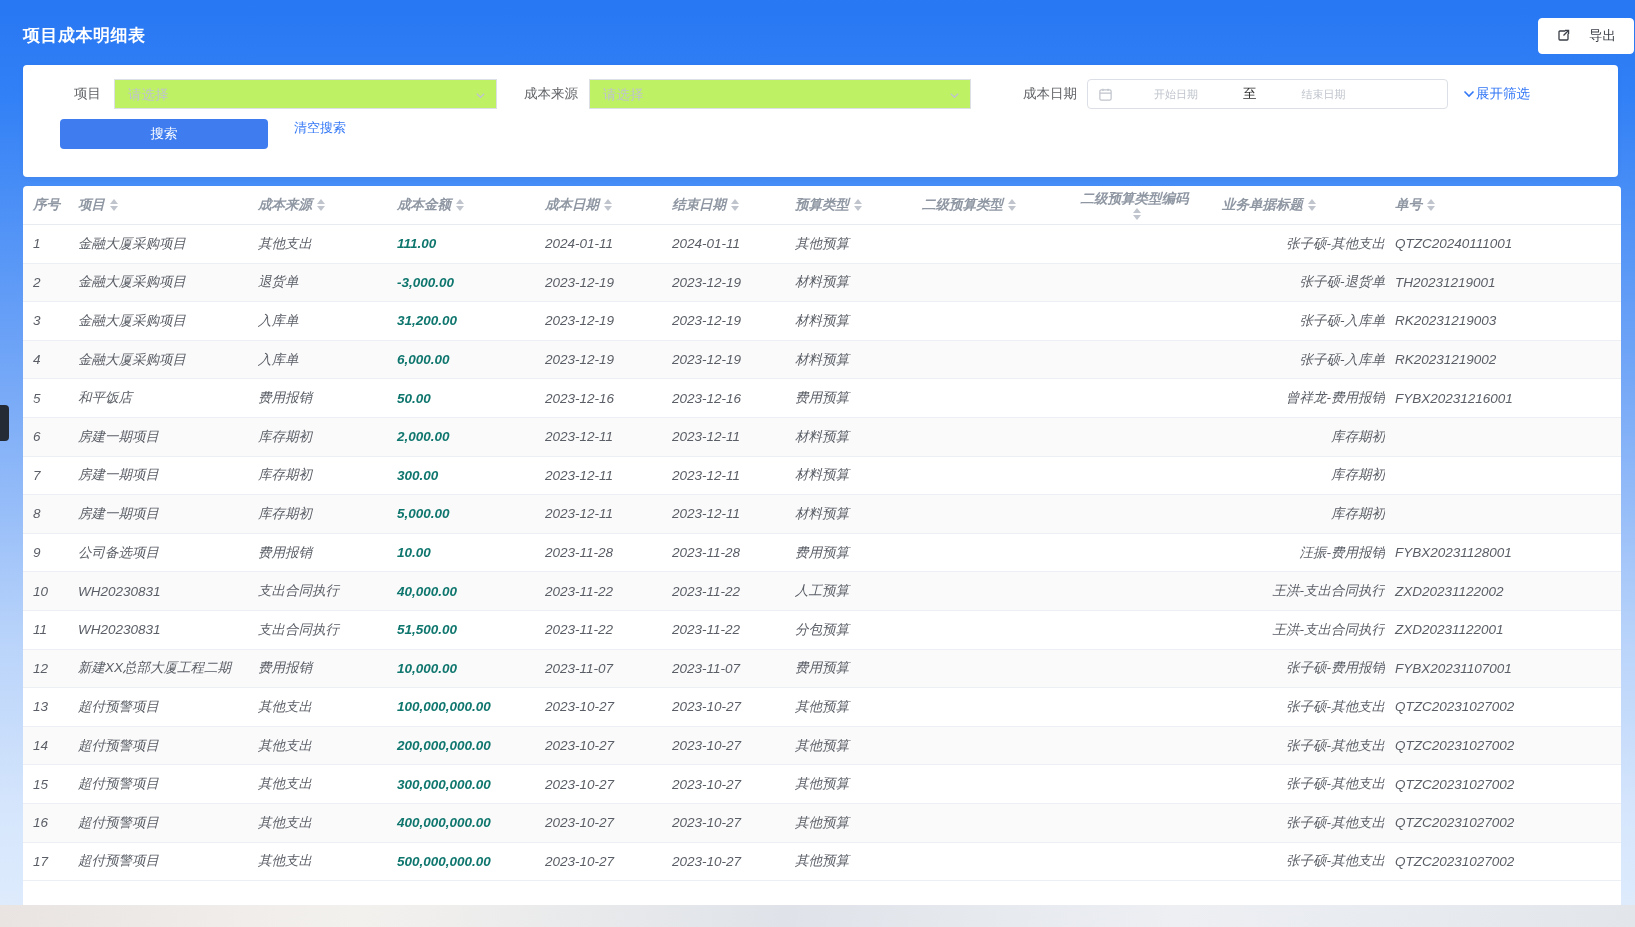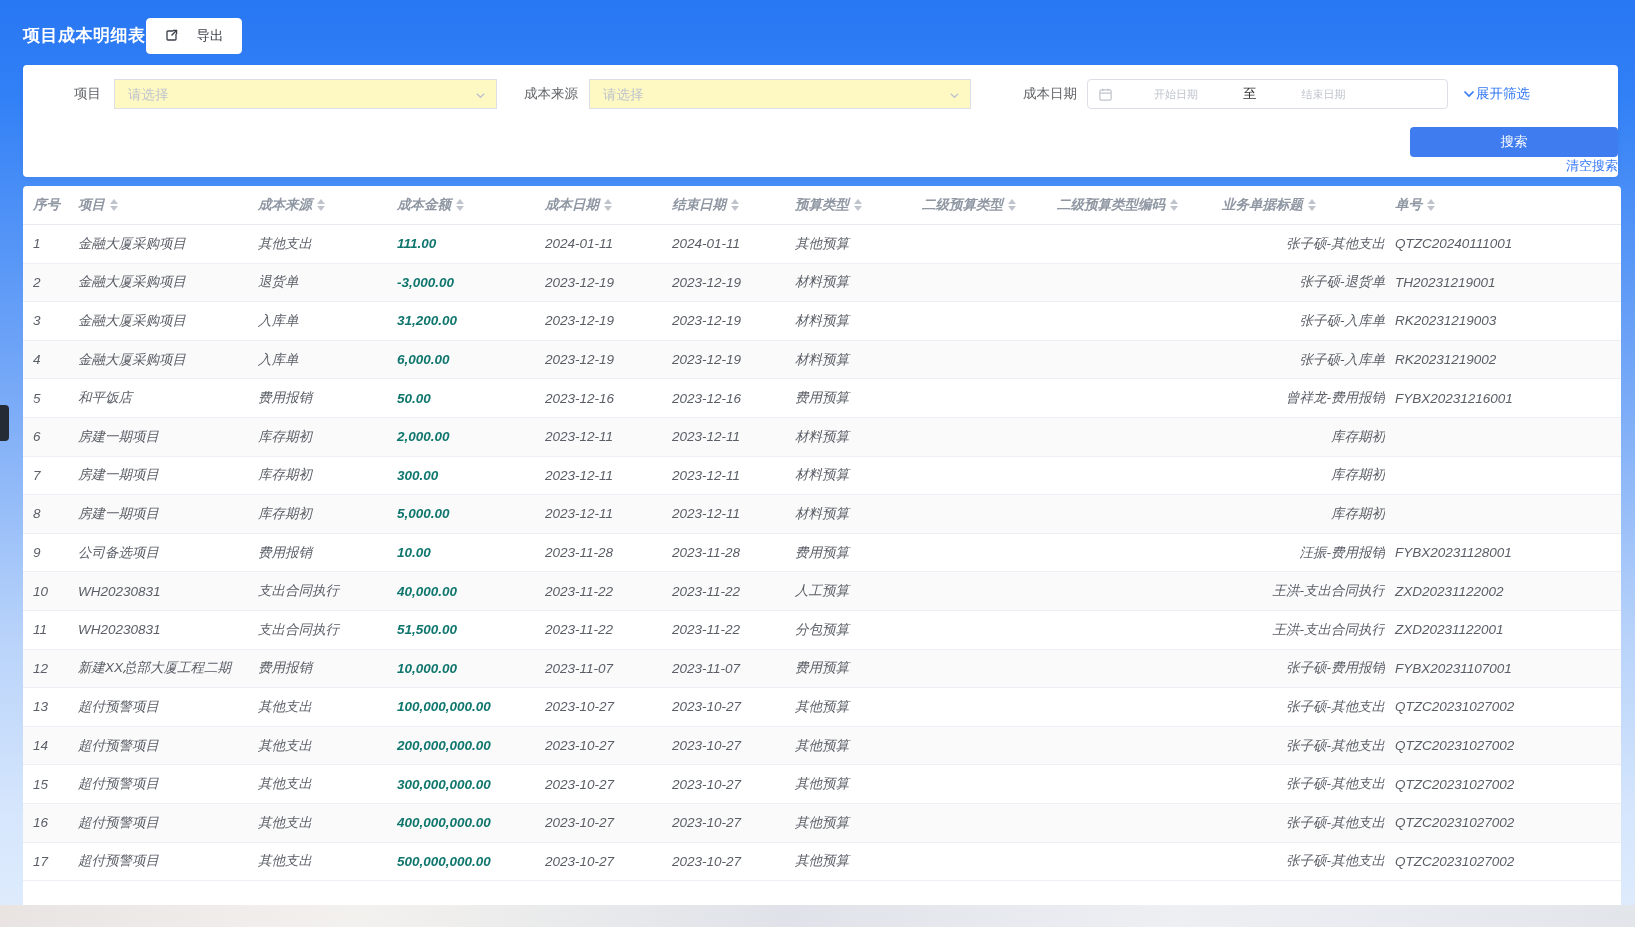--- a/index.html
+++ b/index.html
@@ -4,60 +4,60 @@
 <style>
   * { box-sizing: border-box; margin: 0; padding: 0; }
   html,body { width:1635px; height:927px; overflow:hidden; }
   body {
     font-family: "Liberation Sans", "DejaVu Sans", sans-serif;
     background: linear-gradient(180deg,#2877f3 0%,#3180f6 10%,#77a9f7 42%,#b7d2fa 68%,#d6e6fc 88%,#dfecfd 100%);
     position: relative;
     color:#5a5e66;
   }
   
-  .topbar { height:65px; display:flex; align-items:center; justify-content:flex-start; padding:6px 27px 0 23px; }
+  .topbar { height:65px; display:flex; align-items:center; justify-content:space-between; padding:6px 1px 0 23px; }
   .page-title { color:#fff; font-size:17px; font-weight:bold; letter-spacing:.5px; }
   .export-btn { background:#fff; border:1px solid #fff; border-radius:4px; height:36px; padding:0 17px; display:flex; align-items:center; gap:18px; font-size:13.5px; color:#3a3f47; cursor:pointer; }
   .export-btn svg { display:block; }
   
   .filter-card { margin:0 17px 0 23px; background:#fff; border-radius:4px; height:112px; box-shadow:0 1px 4px rgba(20,60,130,.08); padding-top:14px; }
   .filter-row { display:flex; align-items:center; height:30px; }
   .f-label { font-size:13.5px; color:#606266; white-space:nowrap; }
   .lbl-project { margin-left:51px; }
   .lbl-source { margin-left:27px; }
   .lbl-date { margin-left:52px; }
-  .select { position:relative; margin-left:13px; width:383px; height:30px; border:1px solid #dcdfe6; border-radius:0; background:#fef9c3; display:flex; align-items:center; }
+  .select { position:relative; margin-left:13px; width:383px; height:30px; border:1px solid #dcdfe6; border-radius:0; background:#bef264; display:flex; align-items:center; }
   .select.src { width:382px; margin-left:11px; }
   .select input { border:none; outline:none; flex:1; height:28px; padding:0 28px 0 13px; font-size:13.5px; color:#5a5e66; background:transparent; font-family:inherit; }
   .select input::placeholder, .drange input::placeholder { color:#bfc4cc; opacity:1; }
   .chev { position:absolute; right:9px; top:8px; }
   .drange { margin-left:10px; width:361px; height:30px; border:1px solid #dcdfe6; border-radius:4px; background:#fff; display:flex; align-items:center; padding:0 10px; }
   .drange input { border:none; outline:none; width:118px; text-align:center; font-size:11px; color:#5a5e66; background:transparent; font-family:inherit; }
   .range-sep { font-size:13.5px; color:#303133; flex:0 0 auto; padding:0 8px; }
   .cal-icon { flex:0 0 auto; margin-right:4px; display:flex; }
   .expand-link { margin-left:14px; display:flex; align-items:center; color:#3277f6; font-size:13.5px; cursor:pointer; white-space:nowrap; }
-  .action-row { display:flex; align-items:flex-end; margin-top:18px;flex-direction:column; }
+  .action-row { display:flex; align-items:flex-start; margin-top:10px; }
   .search-btn { margin-left:37px; width:208px; height:30px; background:#3e7cf0; color:#fff; border:none; border-radius:4px; font-size:13.5px; cursor:pointer; font-family:inherit; }
   .clear-link { margin-left:26px; color:#3277f6; font-size:13px; cursor:pointer; }
   
   .table-card { margin:9px 14px 0 23px; background:#fff; border-radius:4px 4px 0 0; height:886px; overflow:hidden;font-style:italic; }
   .thead { display:flex; height:39px; align-items:center; border-bottom:1px solid #e8ebf0; }
   .hcell { color:#8f97a3; font-weight:bold; font-size:13.5px; display:flex; align-items:center; }
   .trow { display:flex; height:38.6px; align-items:center; border-bottom:1px solid #eceff4; font-size:13.5px; }
   .trow:nth-child(even) { background:#fafafa; }
   .cell { padding-left:10px; overflow:hidden; white-space:nowrap; }
   .c0 { width:45px; }
   .c1 { width:180px; }
   .c2 { width:139px; }
   .c3 { width:148px; }
   .c4 { width:127px; }
   .c5 { width:123px; }
   .c6 { width:127px; }
   .c7 { width:135px; }
-  .c8 { width:165px; }
+  .c8 { width:165px;flex-direction:column; }
   .c9 { width:173px;text-align:right; }
   .c10 { flex:1; }
   .amount { color:#0f766e; font-weight:bold; }
   .sort { display:inline-flex; flex-direction:column; gap:2px; margin-left:5px; cursor:pointer; }
   .sort i { display:block; width:0; height:0; }
   .sort i.up { border-left:4px solid transparent; border-right:4px solid transparent; border-bottom:5px solid #c0c4cc; }
   .sort i.dn { border-left:4px solid transparent; border-right:4px solid transparent; border-top:5px solid #c0c4cc; }
   
   .drawer-handle { position:absolute; left:0; top:405px; width:9px; height:36px; background:#252b35; border-radius:0 4px 4px 0; cursor:pointer; }
   .bottom-strip { position:absolute; left:0; bottom:0; width:1635px; height:22px;

